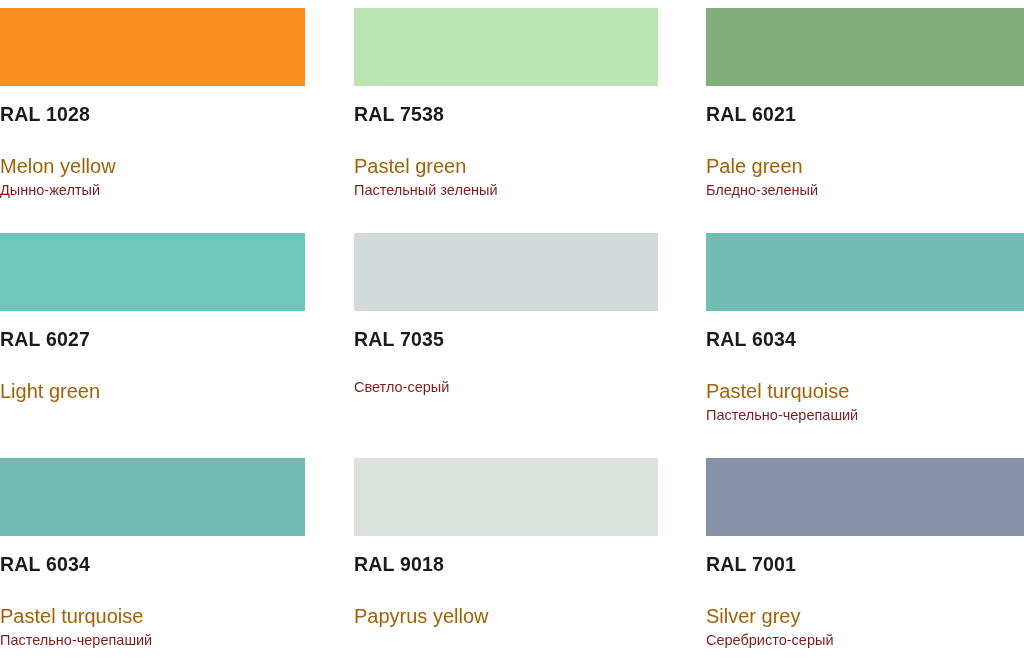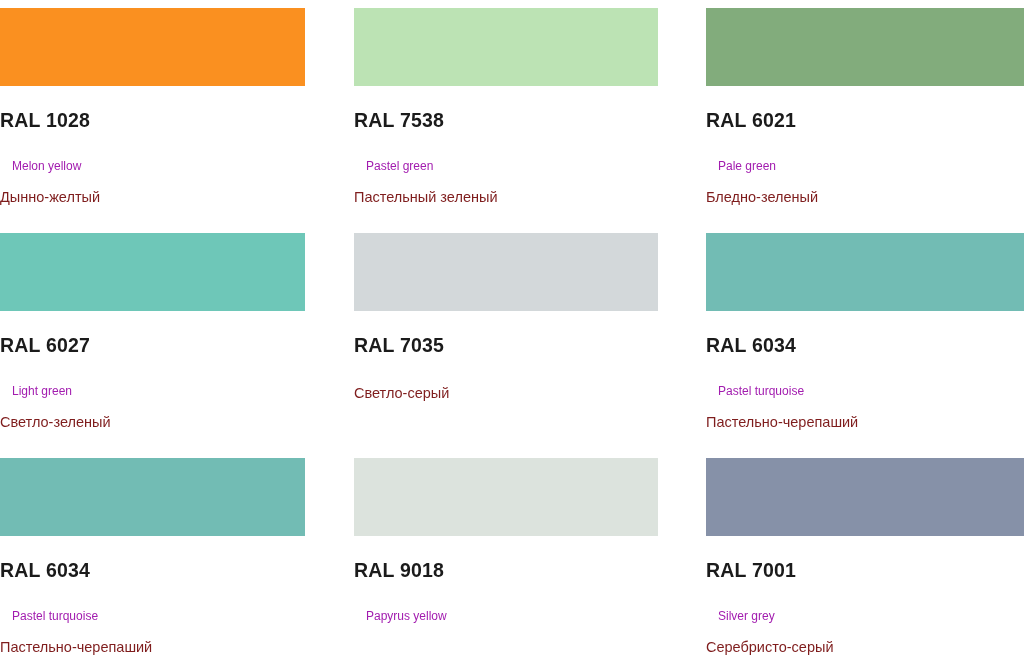--- a/index.html
+++ b/index.html
@@ -29,40 +29,40 @@
   }
 
   .swatch-chip {
     width: 100%;
     height: 78px;
     margin-top: 8px;
     display: block;
   }
 
   .info-cell {
-    padding-top: 25px;
+    padding-top: 19px;
     box-sizing: border-box;
   }
 
   .ral-code {
     font-size: 19.5px;
     font-weight: bold;
     color: #1b1b1b;
     letter-spacing: 0.2px;
     line-height: 1;
     margin: 0 0 27px 0;
     white-space: nowrap;
   }
 
   .name-en {
-    font-size: 12px;
+    font-size: 20px;
     font-weight: normal;
-    color: #a21caf;
+    color: #a16207;
     line-height: 1.42;
-    margin: 12px;
+    margin: 0;
     white-space: nowrap;
   }
 
   .name-ru {
     font-size: 14.5px;
     font-weight: normal;
     color: #7f1d1d;
     line-height: 1.42;
     margin: 0;
     white-space: nowrap;
@@ -115,21 +115,20 @@
     <div class="swatch-chip" style="background-color: rgb(211, 216, 218);"></div>
   </div>
   <div class="gutter"></div>
   <div class="swatch-cell">
     <div class="swatch-chip" style="background-color: rgb(114, 188, 180);"></div>
   </div>
 
   <div class="info-cell">
     <div class="ral-code">RAL 6027</div>
     <div class="name-en">Light green</div>
-    <div class="name-ru">Светло-зеленый</div>
   </div>
   <div class="gutter"></div>
   <div class="info-cell">
     <div class="ral-code">RAL 7035</div>
     <div class="name-ru">Светло-серый</div>
   </div>
   <div class="gutter"></div>
   <div class="info-cell">
     <div class="ral-code">RAL 6034</div>
     <div class="name-en">Pastel turquoise</div>

